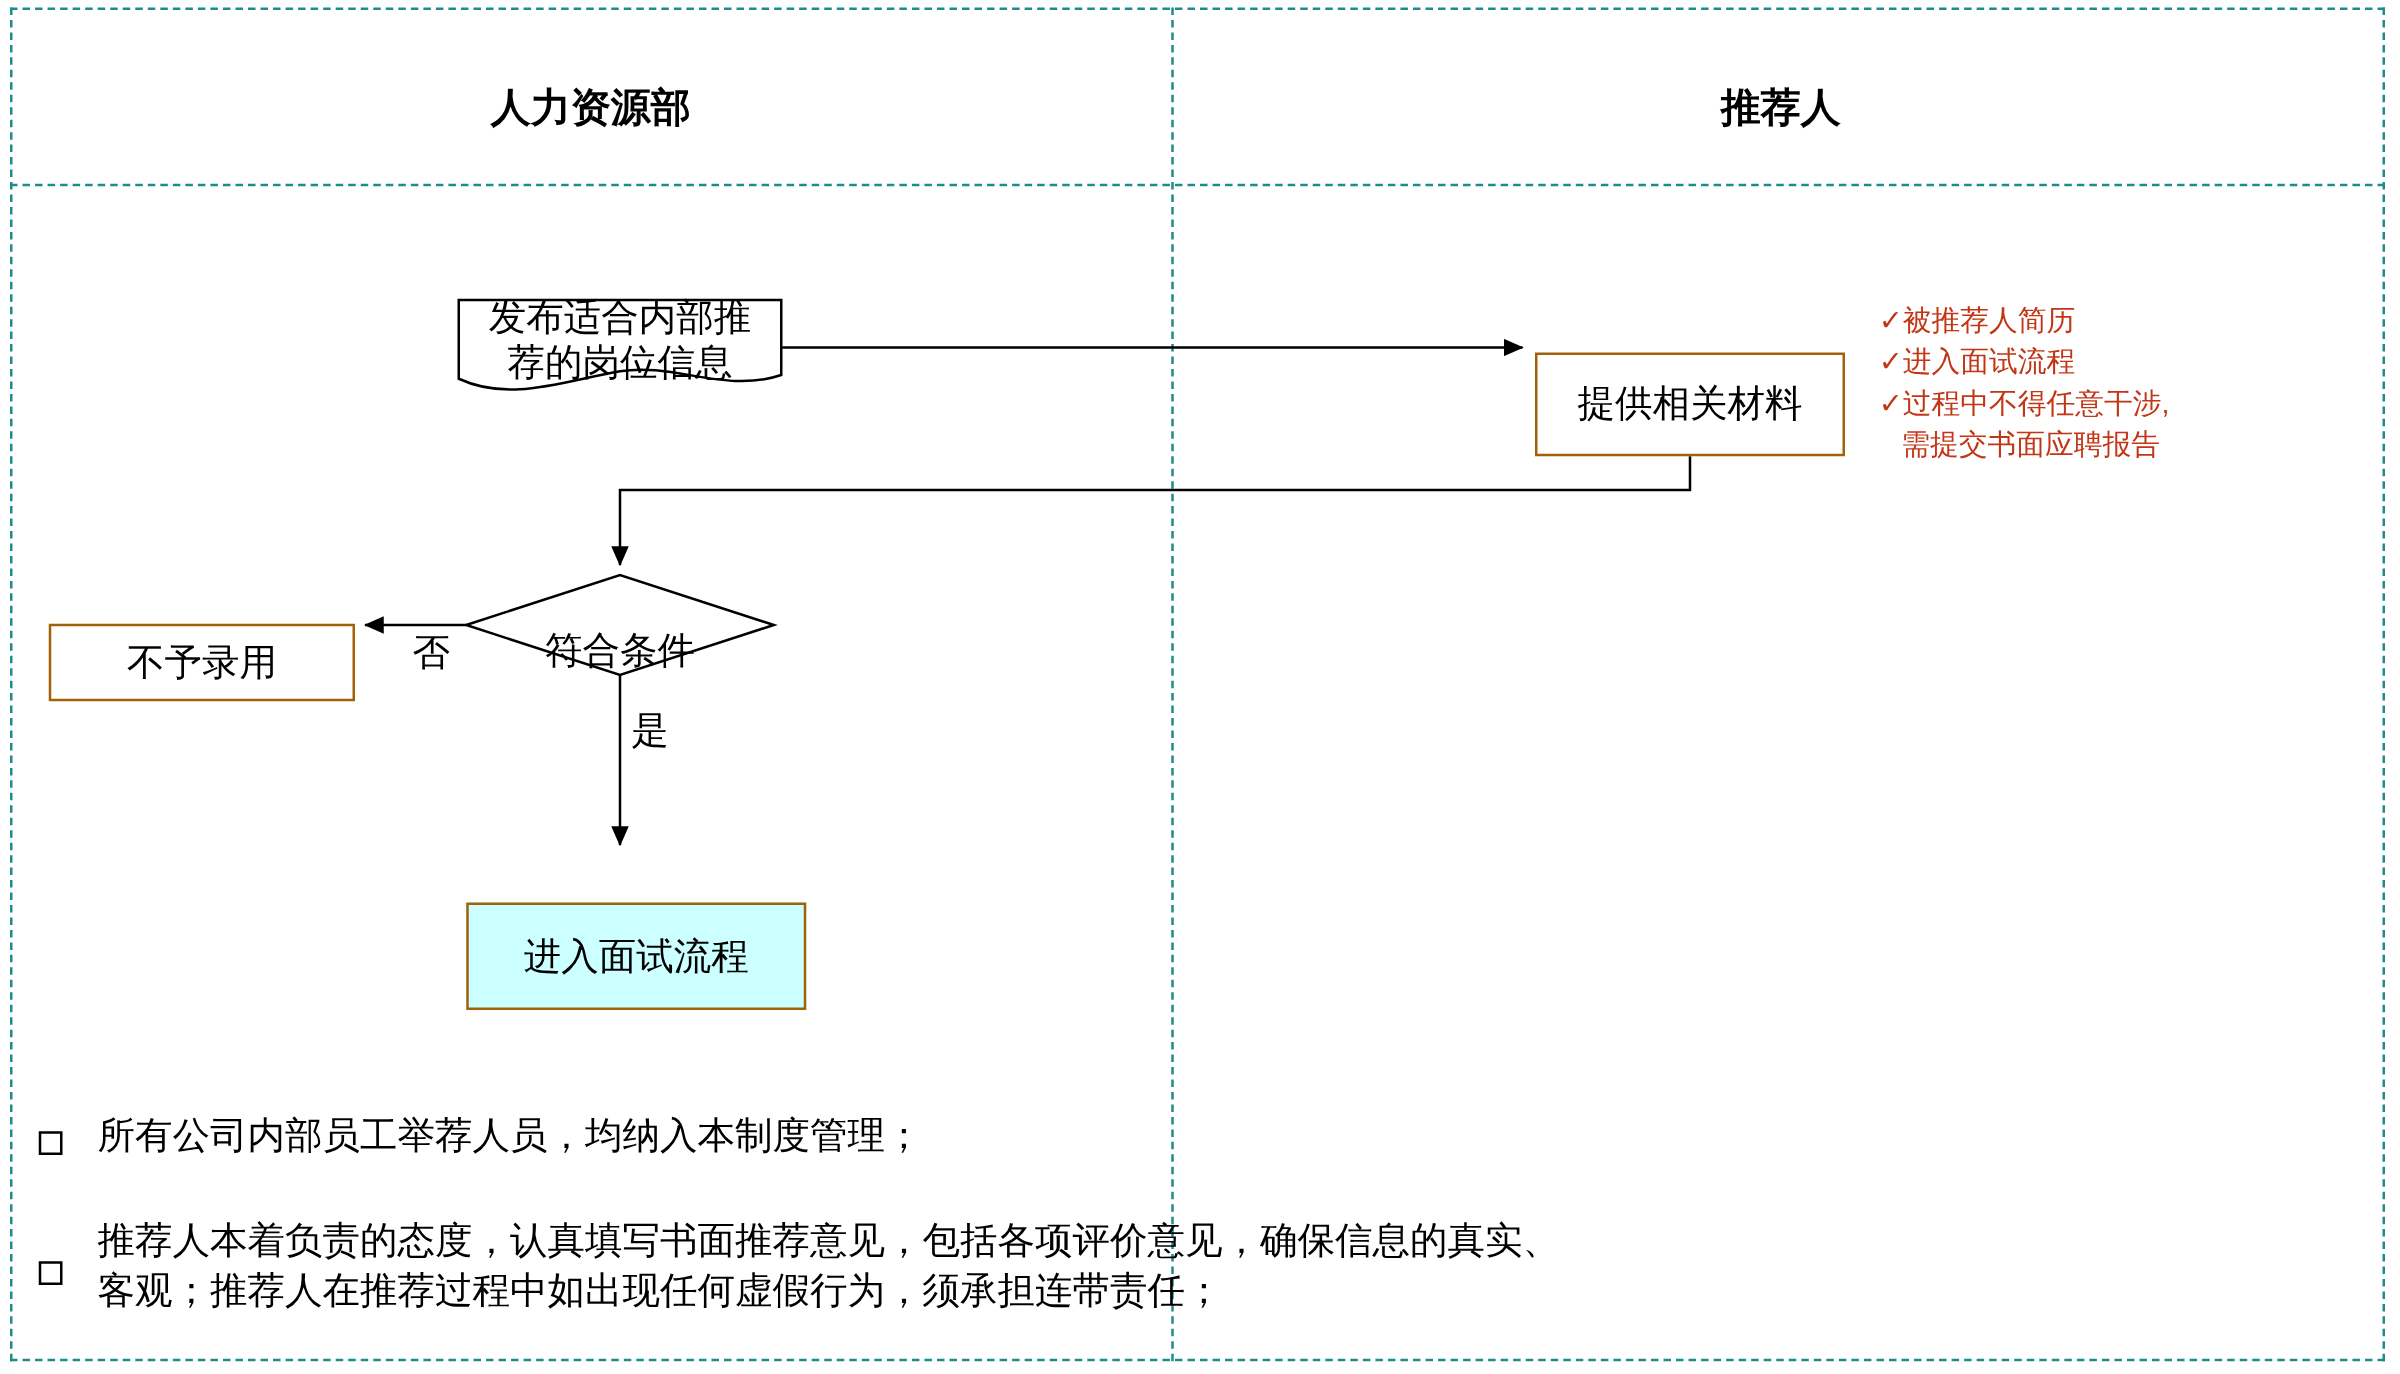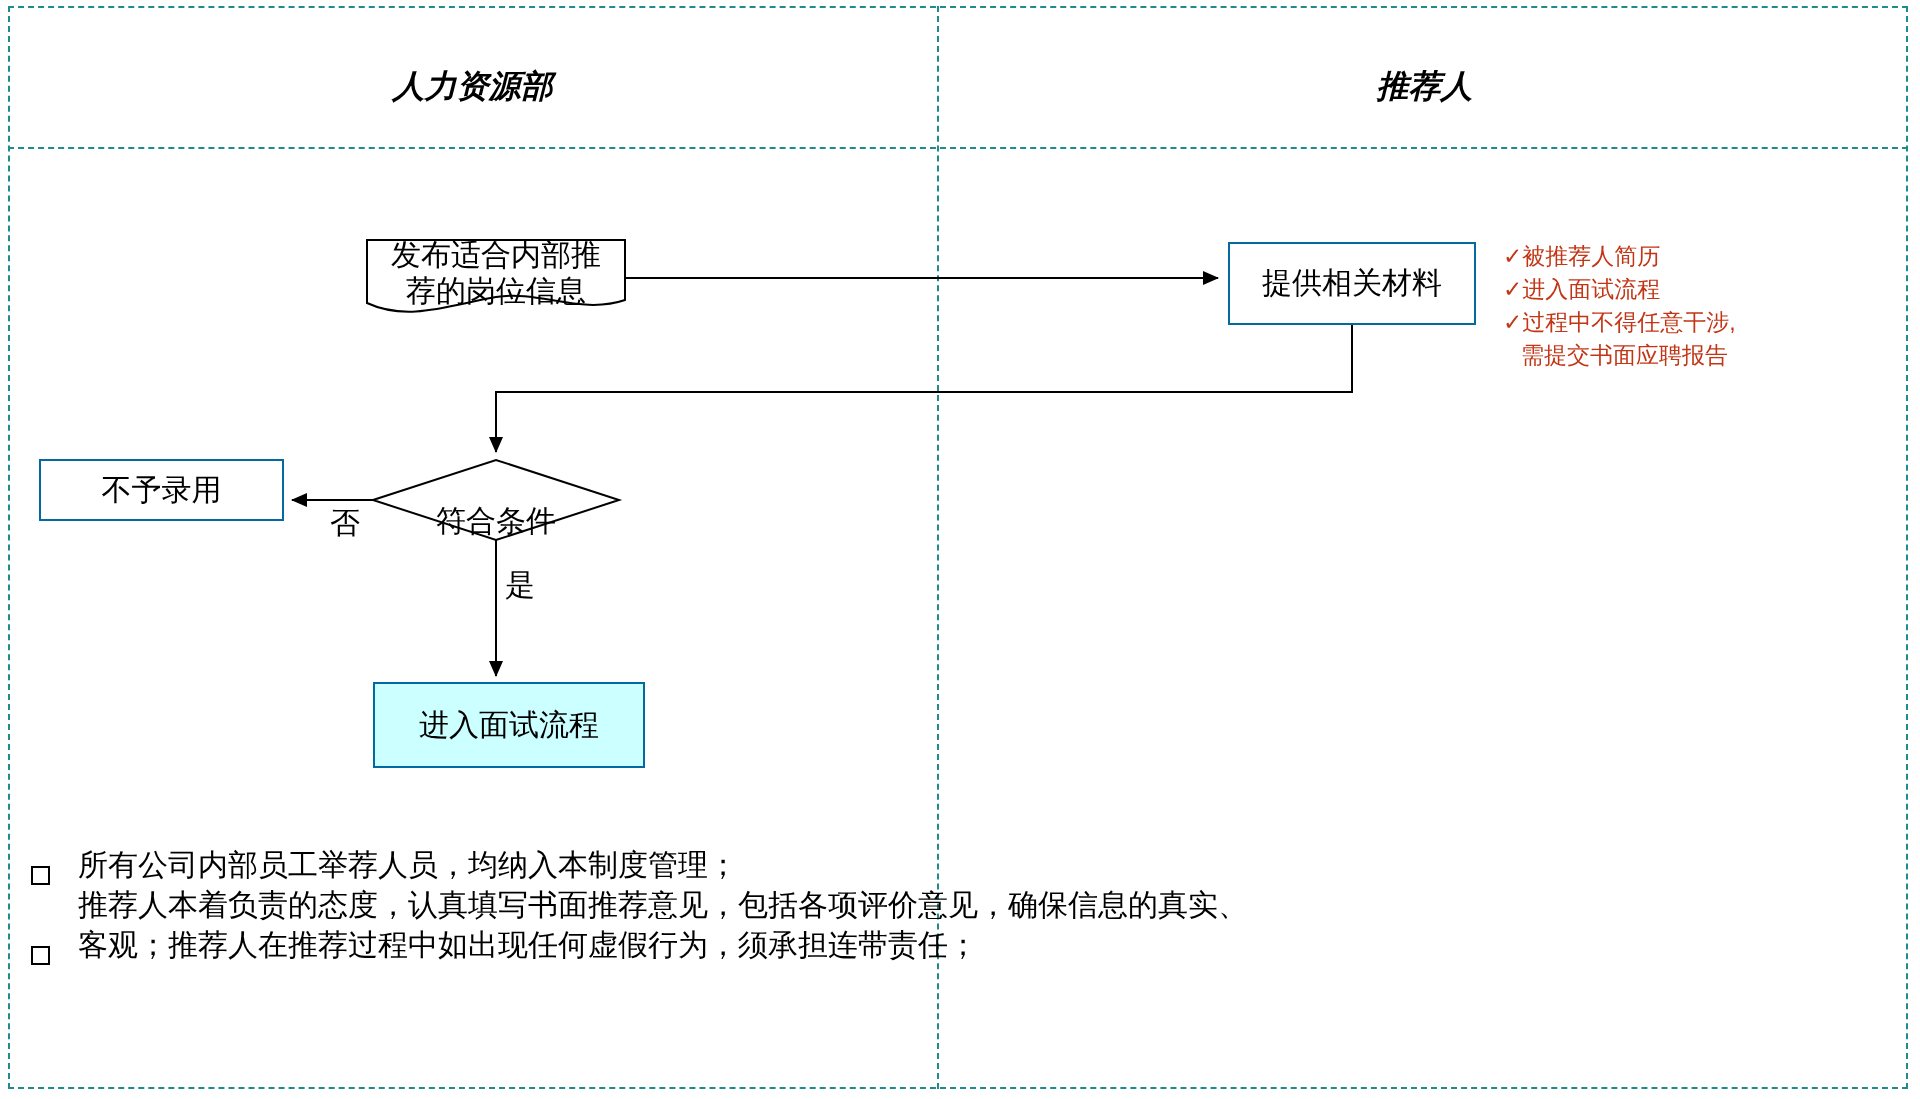--- a/index.html
+++ b/index.html
@@ -30,35 +30,35 @@
     position: absolute;
     left: 8px; top: 147px;
     width: 1900px; height: 0;
     border-top: 2px dashed var(--frame_teal);
   }
 
   .lane-header {
     position: absolute;
     top: 60px; height: 52px; line-height: 52px;
     text-align: center;
-    font-size: 32px; font-weight: bold; font-style: italic;
+    font-size: 32px; font-weight: bold;
   }
   .lane-header.left  { left: 8px;   width: 929px; }
   .lane-header.right { left: 937px; width: 975px; }
 
   svg.layer { position: absolute; left: 0; top: 0; }
 
   .node {
     position: absolute;
     display: flex; align-items: center; justify-content: center;
     text-align: center;
     font-size: 30px;
     box-sizing: border-box;
   }
-  .box { border: 2px solid #0369a1; background: #fff; }
+  .box { border: 2px solid #a16207; background: #fff; margin-top: 40px; }
   .box.cyan { background: var(--highlight_cyan); }
 
   .doc-label {
     left: 367px; top: 242px;
     width: 258px; height: 62px;
     padding: 0 17px;
     line-height: 36px;
   }
   .provide-box  { left: 1228px; top: 242px; width: 248px; height: 83px; }
   .reject-box   { left: 39px;   top: 459px; width: 245px; height: 62px; }
@@ -83,21 +83,21 @@
     color: var(--checklist_red);
     font-size: 23px; line-height: 33px;
   }
   .checklist .line.indent { padding-left: 18px; }
 
   .notes {
     position: absolute;
     left: 31px; top: 845px;
     width: 1290px;
   }
-  .note { display: flex; align-items: flex-end; }
+  .note { display: flex; align-items: center; margin-top: 44px; }
   .bullet-square {
     flex: none;
     width: 15px; height: 15px;
     border: 2px solid #000;
     margin: 10px 28px 0 0;
     background: #fff;
   }
   .note-text {
     width: 1190px;
     font-size: 30px; line-height: 40px;

